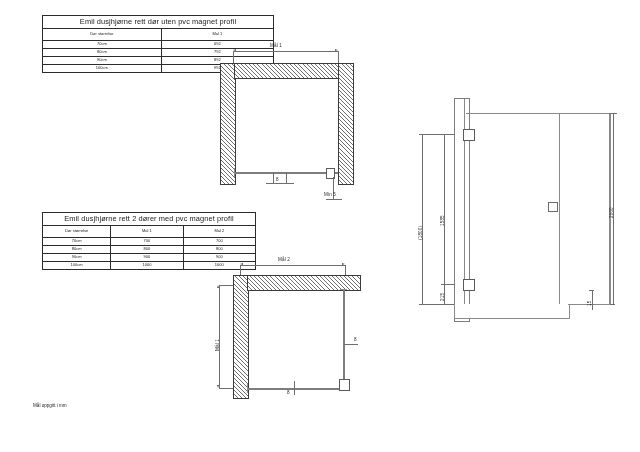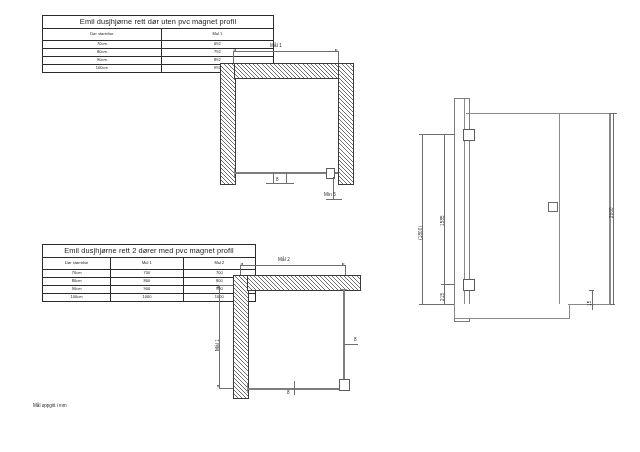--- a/index.html
+++ b/index.html
@@ -127,21 +127,21 @@
       <td class="cell">90cm</td>
       <td class="cell">892</td>
     </tr>
     <tr>
       <td class="cell">100cm</td>
       <td class="cell">992</td>
     </tr>
   </tbody>
     </table>
 
-  <table class="spec-table" style="left:42px;top:212px;margin-top:32px;">
+  <table class="spec-table" style="left:42px;top:212px;">
     <tbody>
         <tr>
       <td class="tbl-title" colspan="3" style="width:212px;">Emil dusjhjørne rett 2 dører med pvc magnet profil</td>
     </tr>
     <tr>
       <td class="col-head" style="width:32px;">Dør størrelse</td>
       <td class="col-head" style="width:34px;">Mål 1</td>
       <td class="col-head" style="width:34px;">Mål 2</td>
     </tr>
     <tr>

